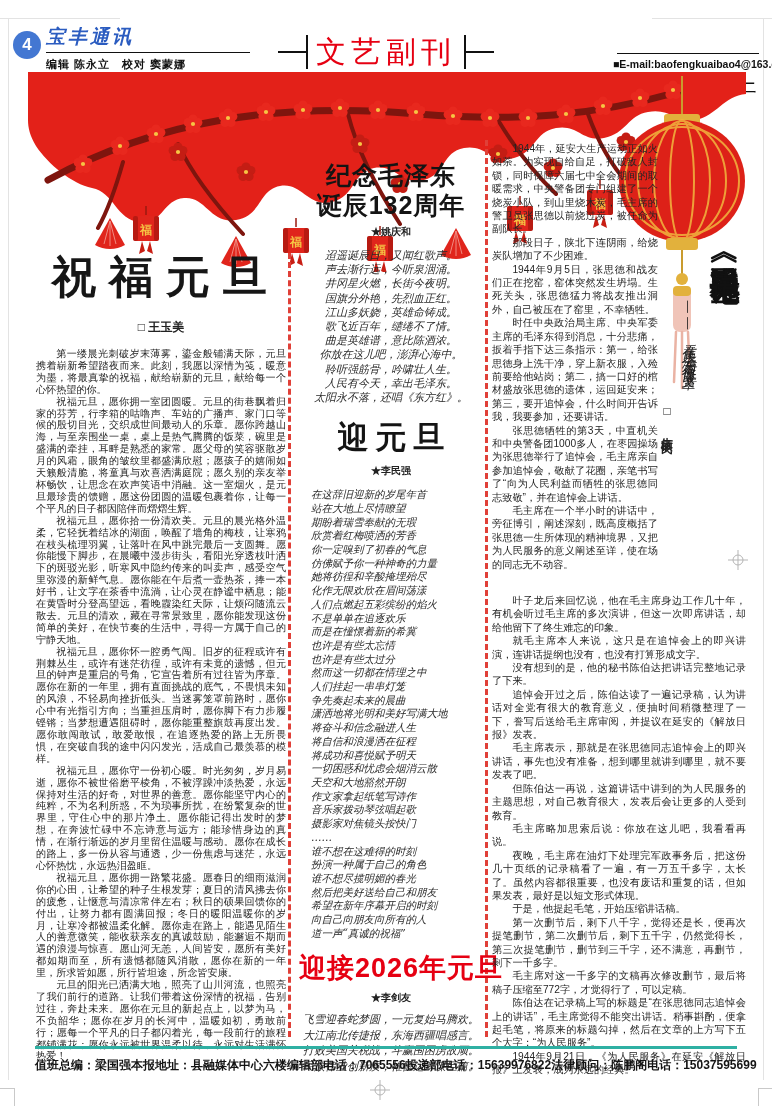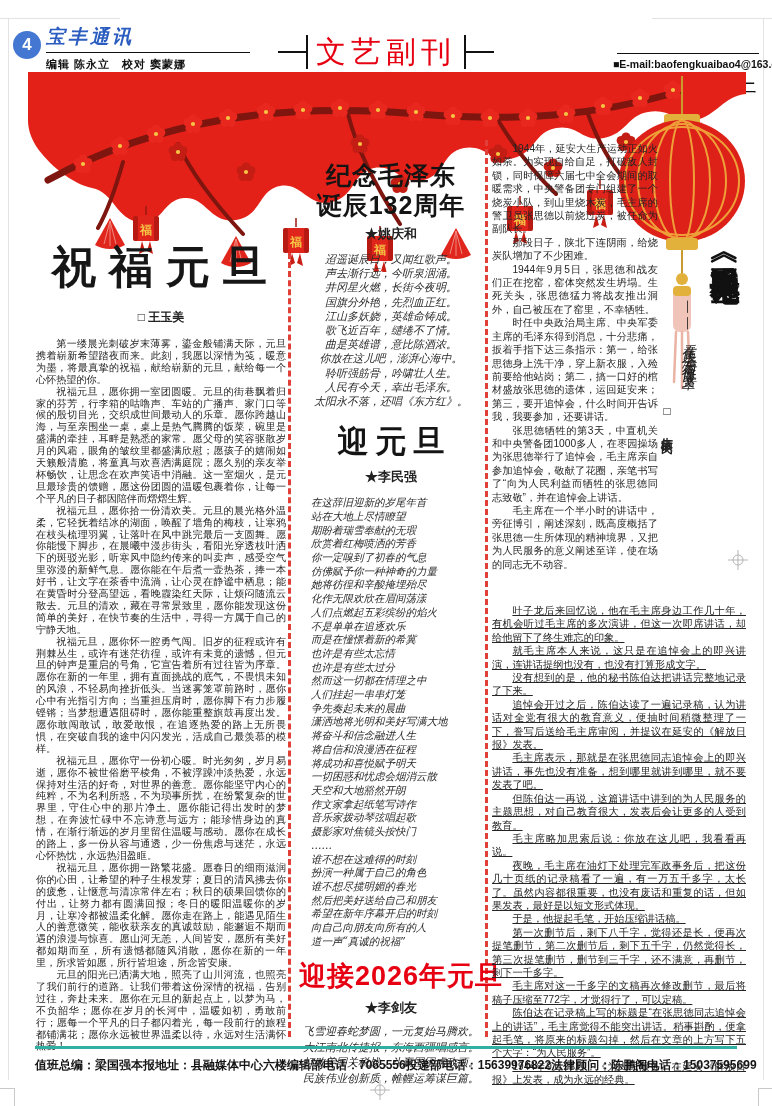--- a/index.html
+++ b/index.html
@@ -34,45 +34,45 @@
   
   .banner-svg{position:absolute;left:28px;top:72px;width:718px;height:200px;}
   .lantern-svg{position:absolute;left:612px;top:76px;width:140px;height:330px;}
 
   
   .vdash{position:absolute;width:0;border-left:3px dashed #e04038;}
   .vdash1{left:288px;top:253px;height:784px;}
   .vdash2{left:485px;top:140px;height:897px;}
 
   
-  .col-left{position:absolute;left:36px;top:238px;width:250px;}
+  .col-left{position:absolute;left:36px;top:248px;width:250px;}
   .title-zhufu{font-size:44px;font-weight:900;letter-spacing:13px;padding-left:10px;text-align:center;color:#161616;}
   .author-c{text-align:center;font-size:12px;font-weight:bold;margin-top:12px;color:#222;}
   .body-left{margin-top:12px;font-size:10.1px;line-height:11.9px;text-align:justify;word-break:break-all;color:#252525;}
   .body-left .para{text-indent:2em;}
 
   
   .col-mid{position:absolute;left:299px;top:160px;width:184px;}
   .title-jinian{font-size:25px;font-weight:900;text-align:center;line-height:30px;letter-spacing:1px;color:#141414;}
-  .star-author{text-align:center;font-size:13px;font-weight:bold;margin-top:5px;color:#222;}
+  .star-author{text-align:center;font-size:10px;font-weight:bold;margin-top:5px;color:#222;}
   .poem{font-family:"DejaVu Serif",serif;font-style:italic;color:#2a2a2a;}
   .poem1{margin-top:10px;font-size:11px;line-height:14.2px;text-align:center;}
   .title-ying{font-size:31px;font-weight:900;text-align:center;letter-spacing:7px;padding-left:7px;margin-top:12px;color:#141414;}
   .poem2{margin-top:10px;font-size:10.5px;line-height:13.7px;text-align:left;padding-left:12px;}
   .title-2026{font-size:27px;font-weight:900;text-align:center;color:#e60012;margin-top:10px;letter-spacing:1px;white-space:nowrap;}
   .poem3{margin-top:7px;font-size:11px;line-height:15.5px;text-align:center;}
 
   
   .col-right{position:absolute;left:492px;top:142px;width:254px;}
   .right-top{display:flex;}
   .rt-text{width:166px;min-height:450px;}
   .rt-strip{position:relative;width:88px;min-height:450px;}
   .body-right{font-size:10.2px;line-height:13.4px;text-align:justify;word-break:break-all;color:#252525;}
   .body-right .para{text-indent:2em;}
-  .rb-wide{margin-top:12px;text-decoration:underline;}
+  .rb-wide{margin-top:2px;}
   .v-author{position:absolute;left:0px;top:262px;writing-mode:vertical-rl;font-size:12px;font-weight:bold;color:#222;letter-spacing:3px;}
   .v-subtitle{position:absolute;left:22px;top:158px;writing-mode:vertical-rl;font-family:"DejaVu Serif",serif;font-style:italic;
     font-size:13.5px;color:#1e1e1e;letter-spacing:3px;}
   .v-title{position:absolute;left:46px;top:100px;writing-mode:vertical-rl;font-size:30px;font-weight:900;color:#111;letter-spacing:1px;}
 
   
   .footer-line{position:absolute;left:35px;top:1046px;width:702px;height:3px;background:#2fb0a3;}
   .footer-row{position:absolute;left:35px;top:1057px;width:702px;display:flex;
     font-size:12px;font-weight:bold;color:#141414;white-space:nowrap;}
 </style>

